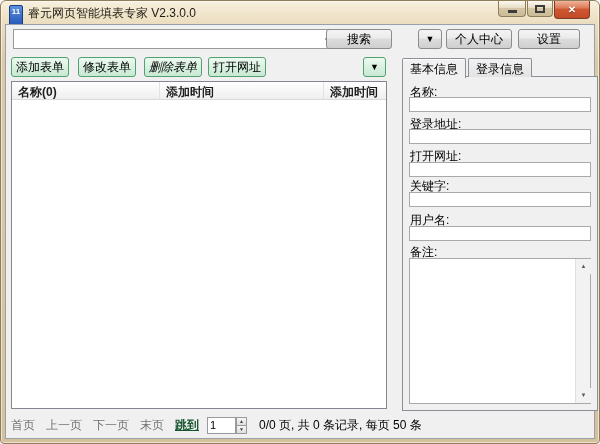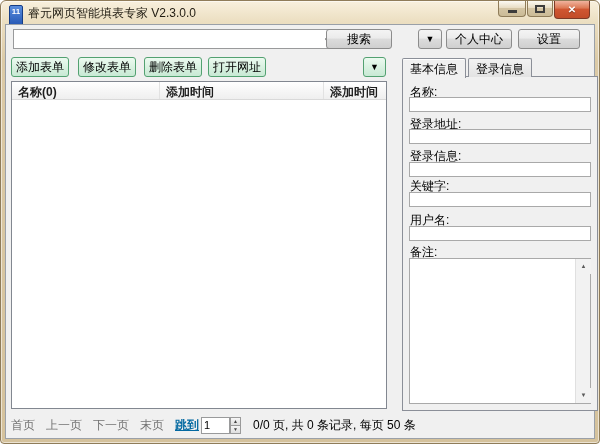--- a/index.html
+++ b/index.html
@@ -67,21 +67,21 @@
 
   
   .gbtn {
     position:absolute; top:32px; height:20px; font-size:12px; color:#000;
     font-family:"Liberation Sans",sans-serif;
     background:linear-gradient(180deg,#ecfaf0 0%,#d9f1e1 50%,#c8e9d4 100%);
     border:1px solid #53a171; border-radius:3px; cursor:default;
   }
   .g-add    { left:5px;   width:58px; }
   .g-modify { left:72px;  width:58px; }
-  .g-delete { left:138px; width:58px; }
+  .g-delete { left:138px; width:58px;font-style:italic; }
   .g-open   { left:202px; width:58px; }
   .g-drop   { left:357px; width:23px; font-size:9px; }
 
   
   .list { position:absolute; left:5px; top:56px; width:376px; height:328px; background:#fff; border:1px solid #828790;font-weight:bold; }
   .list-header { display:flex; height:18px; background:linear-gradient(180deg,#ffffff,#f5f5f5 60%,#efefef); border-bottom:1px solid #d9d9d9; }
   .hcol { font-size:12px; color:#1e1e1e; padding:2px 0 0 6px; border-right:1px solid #e2e2e2; overflow:hidden; white-space:nowrap; }
   .hcol.c1 { width:148px; }
   .hcol.c2 { width:164px; }
   .hcol.c3 { flex:1; border-right:none; }
@@ -110,21 +110,21 @@
   .l6 { top:167px; }
   .notes-box { position:absolute; left:6px; top:181px; width:182px; height:146px; background:#fff; border:1px solid #a9a9a9; }
   .vscroll { position:absolute; right:0; top:0; bottom:0; width:15px; background:#f2f2f2; border-left:1px solid #e0e0e0; }
   .sarrow { position:absolute; left:0; width:15px; height:15px; font-size:6px; color:#5a5a5a; text-align:center; line-height:15px; background:#f2f2f2; }
   .sarrow.up { top:0; }
   .sarrow.dn { bottom:0; }
 
   
   .pager { position:absolute; left:5px; bottom:3px; height:20px; display:flex; align-items:center; font-size:12px; }
   .plink { color:#737373; margin-right:11px; cursor:default; white-space:nowrap; }
-  .pjump { color:#0369a1; font-weight:bold; margin-right:2px; white-space:nowrap;text-decoration:underline; }
+  .pjump { color:#14532d; font-weight:bold; margin-right:8px; white-space:nowrap;text-decoration:underline; }
   .spin { position:relative; width:40px; height:17px; margin-right:12px; }
   .spin-input { position:absolute; left:0; top:0; width:29px; height:17px; border:1px solid #999a9b; background:#fff; font-size:11px; padding:0 2px; font-family:"Liberation Sans",sans-serif; outline:none; }
   .spinbtns { position:absolute; left:29px; top:0; width:11px; height:17px; display:flex; flex-direction:column; }
   .sb { flex:1; font-size:5px; line-height:7px; text-align:center; color:#444;
         background:linear-gradient(180deg,#f6f6f6,#dedede); border:1px solid #9a9a9a; }
   .sb.up { border-bottom:none; }
   .psummary { color:#000; white-space:nowrap; }
 </style>
 </head>
 <body>
@@ -180,21 +180,21 @@
         <div class="tab active">基本信息</div>
         <div class="tab">登录信息</div>
       </div>
       <div class="tab-body">
         <span class="flabel l1">名称:</span>
         <input class="finput i1" value="" style="">
 
         <span class="flabel l2">登录地址:</span>
         <input class="finput i2" value="" style="">
 
-        <span class="flabel l3">登录信息:</span>
+        <span class="flabel l3">打开网址:</span>
         <input class="finput i3" value="" style="">
 
         <span class="flabel l4">关键字:</span>
         <input class="finput i4" value="" style="">
 
         <span class="flabel l5">用户名:</span>
         <input class="finput i5" value="" style="">
 
         <span class="flabel l6">备注:</span>
         <div class="notes-box">

